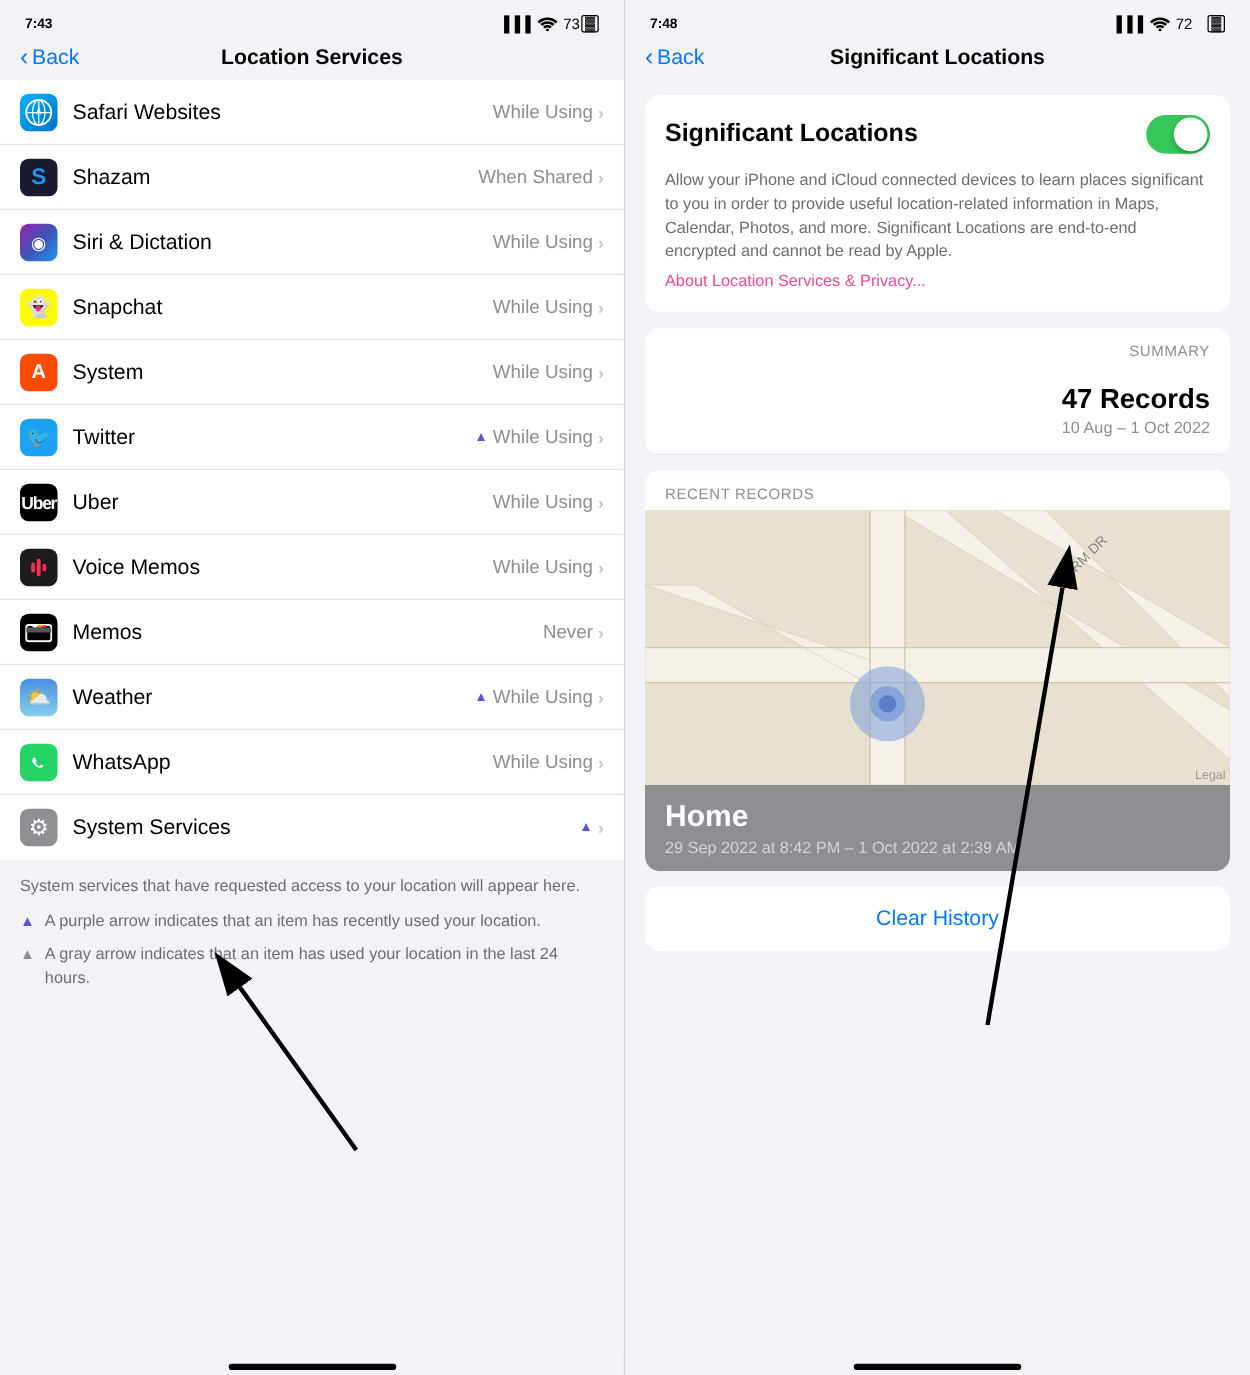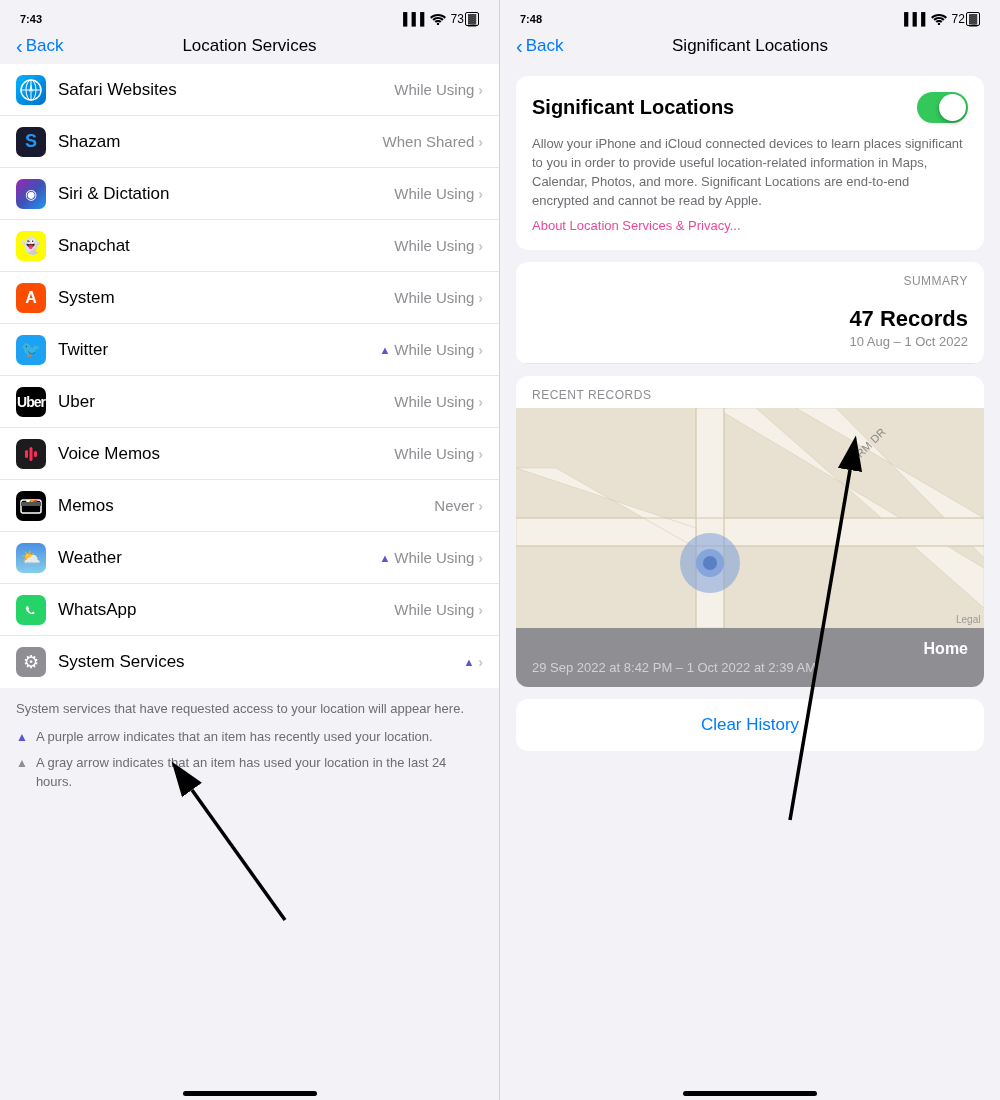--- a/index.html
+++ b/index.html
@@ -56,21 +56,21 @@
       left: 16px;
       display: flex;
       align-items: center;
       color: #007aff;
       font-size: 17px;
       gap: 3px;
       cursor: pointer;
     }
     .nav-title {
       font-size: 17px;
-      font-weight: 400;
+      font-weight: 700;
       color: #000;
     }
 
     .list-container {
       flex: 1;
       overflow: hidden;
       background: #f2f2f7;
     }
 
     .list-section {
@@ -301,24 +301,23 @@
     .map-svg {
       width: 100%;
       height: 100%;
     }
 
     .location-record {
       background: #8e8e93;
       padding: 12px 16px;
     }
     .location-name {
-      font-size: 16px;
+      font-size: 24px;
       font-weight: 600;
       color: #fff;
-      text-align: right;
     }
     .location-date {
       font-size: 13px;
       color: #d1d1d6;
       margin-top: 2px;
     }
 
     .clear-history-card {
       background: #fff;
       border-radius: 12px;
@@ -546,21 +545,21 @@
     <div class="status-bar">
       <span class="status-time">7:48</span>
       <div class="status-icons">
         <span>▐▐▐</span>
         <svg width="16" height="12" viewBox="0 0 16 12">
           <path d="M8 3C5.5 3 3.2 4 1.5 5.7L0 4.1C2.1 2 4.9 1 8 1s5.9 1 8 3.1L14.5 5.7C12.8 4 10.5 3 8 3z" fill="#000"></path>
           <path d="M8 6c-1.6 0-3 .6-4.1 1.7L2.4 6.2C3.9 4.8 5.8 4 8 4s4.1.8 5.6 2.2L12.1 7.7C11 6.6 9.6 6 8 6z" fill="#000"></path>
           <path d="M8 9c-.8 0-1.5.3-2 .8L4.5 8.3C5.4 7.5 6.6 7 8 7s2.6.5 3.5 1.3L10 9.8C9.5 9.3 8.8 9 8 9z" fill="#000"></path>
           <circle cx="8" cy="11" r="1.2" fill="#000"></circle>
         </svg>
-        <span style="font-size:12px; display:flex; align-items:center; gap:1px;">
+        <span style="font-size:12px; display:flex; align-items:center; gap:12px;">
           <span>72</span>
           <span style="border:1.5px solid #000; border-radius:2px; padding:0 2px; font-size:11px;">▓</span>
         </span>
       </div>
     </div>
 
     <div class="nav-bar">
       <div class="nav-back">
         <span style="font-size:20px;">‹</span>
         <span>Back</span>

